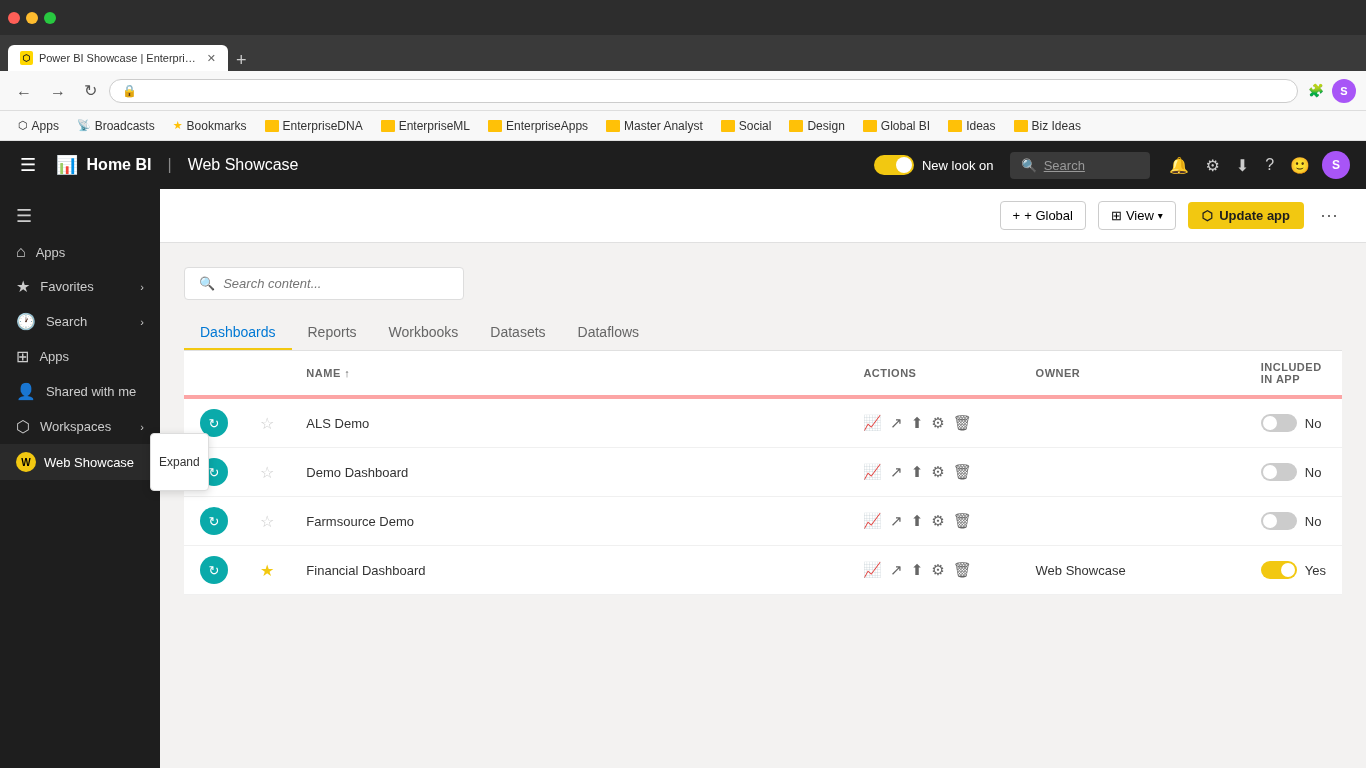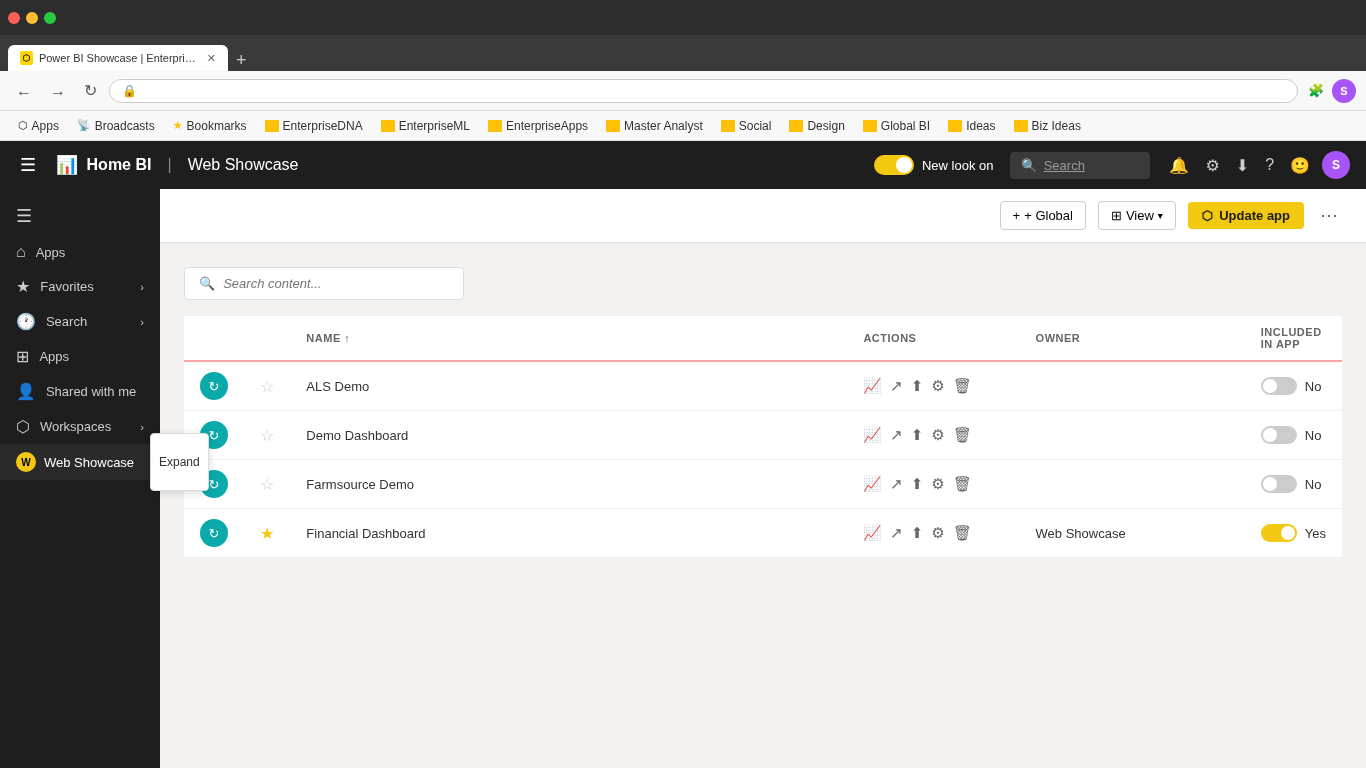--- a/index.html
+++ b/index.html
@@ -75,21 +75,21 @@
     .search-content input { border: none; outline: none; font-size: 13px; color: #666; width: 100%; }
 
     
     .tabs { display: flex; gap: 0; margin-bottom: 0; border-bottom: 1px solid #e0e0e0; }
     .tab { padding: 8px 16px; font-size: 14px; color: #666; cursor: pointer; border-bottom: 2px solid transparent; }
     .tab.active { color: #0078d4; border-bottom: 2px solid #f2c811; font-weight: 500; }
 
     
     .items-count { text-align: right; font-size: 13px; color: #666; padding: 8px 0 4px; }
     .table { width: 100%; background: #fff; border-collapse: collapse; }
-    .table thead th { padding: 10px 16px; text-align: left; font-size: 11px; font-weight: 600; color: #666; text-transform: uppercase; letter-spacing: 0.5px; border-bottom: 2px solid #fca5a5; }
+    .table thead th { padding: 10px 16px; text-align: left; font-size: 11px; font-weight: 600; color: #666; text-transform: uppercase; letter-spacing: 0.5px; border-bottom: 4px solid #fca5a5; }
     .table tbody tr { border-bottom: 1px solid #f0f0f0; }
     .table tbody td { padding: 10px 16px; font-size: 13px; color: #333; }
     .item-icon { width: 28px; height: 28px; background: #0aaaaa; border-radius: 50%; display: flex; align-items: center; justify-content: center; color: #fff; font-size: 13px; }
     .star-btn { background: none; border: none; cursor: pointer; font-size: 16px; color: #ccc; }
     .star-btn.active { color: #f2c811; }
     .action-icons { display: flex; gap: 8px; align-items: center; }
     .action-icon { color: #666; font-size: 15px; cursor: pointer; }
     .toggle-small { width: 36px; height: 18px; border-radius: 9px; background: #ccc; position: relative; cursor: pointer; display: inline-flex; align-items: center; }
     .toggle-small.on { background: #f2c811; }
     .toggle-small-thumb { width: 14px; height: 14px; background: #fff; border-radius: 50%; position: absolute; transition: left 0.2s; }
@@ -278,20 +278,27 @@
         <button class="more-btn">···</button>
       </div>
 
       <div class="workspace-content">
 
         <div class="search-content">
           <span style="color:#666;font-size:13px;">🔍</span>
           <input type="text" style="border: none; outline: none; font-size: 13px; color: #6d28d9; width: 100%; font-style: italic;" placeholder="Search content...">
         </div>
 
+        <div class="tabs">
+          <div class="tab active">Dashboards</div>
+          <div class="tab">Reports</div>
+          <div class="tab">Workbooks</div>
+          <div class="tab">Datasets</div>
+          <div class="tab">Dataflows</div>
+        </div>
 
 
         <table class="table">
           <thead>
             <tr>
               <th style="width:4%;"></th>
               <th style="width:4%;"></th>
               <th class="col-name">NAME ↑</th>
               <th class="col-actions">ACTIONS</th>
               <th class="col-owner">OWNER</th>

